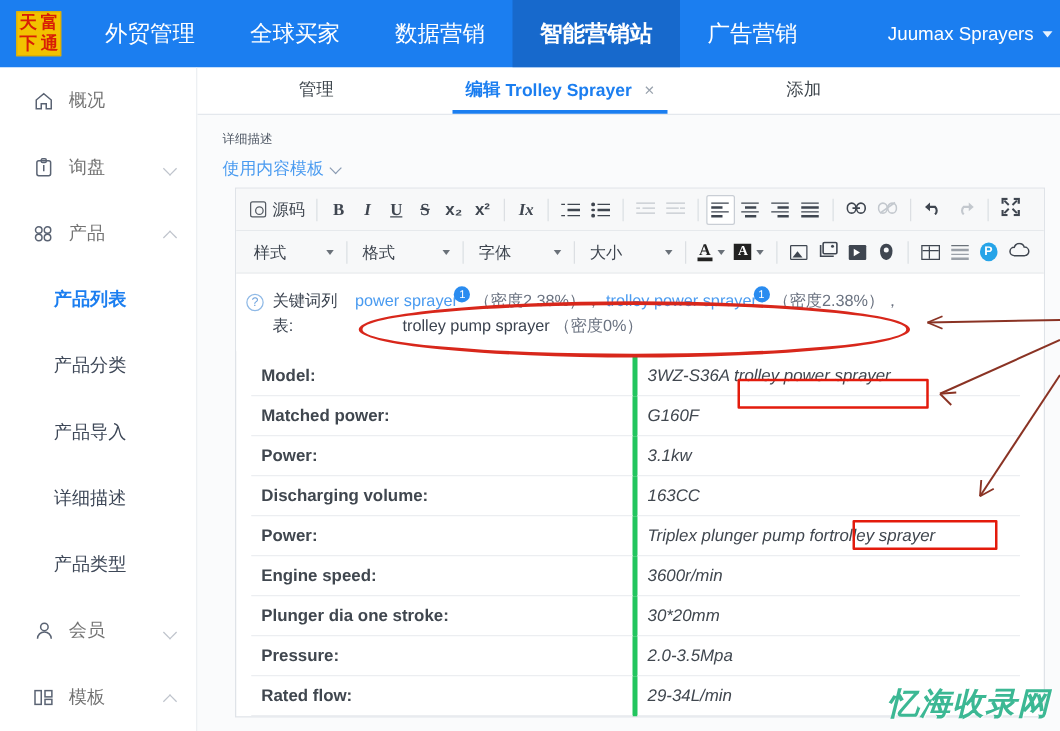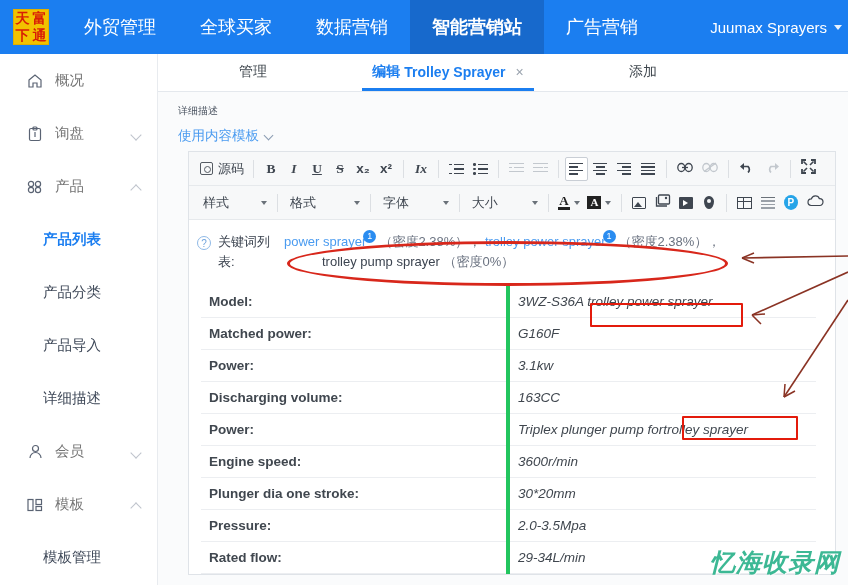--- a/index.html
+++ b/index.html
@@ -309,20 +309,21 @@
           </svg>
       </span>
       <span class="lbl">产品</span>
       <i class="side-chev up"></i>
     </div>
 
     <div class="side-sub active">产品列表</div>
     <div class="side-sub">产品分类</div>
     <div class="side-sub">产品导入</div>
     <div class="side-sub">详细描述</div>
+    <div class="side-sub">产品类型</div>
 
     <div class="side-row">
       <span class="ico">
         <svg width="15" height="16" viewBox="0 0 15 16">
             <circle cx="7.5" cy="4.5" r="3" fill="none" stroke="#5a6373" stroke-width="1.2"></circle>
             <path d="M2 14 a5.5 5.5 0 0 1 11 0" fill="none" stroke="#5a6373" stroke-width="1.2"></path>
           </svg>
       </span>
       <span class="lbl">会员</span>
       <i class="side-chev"></i>

